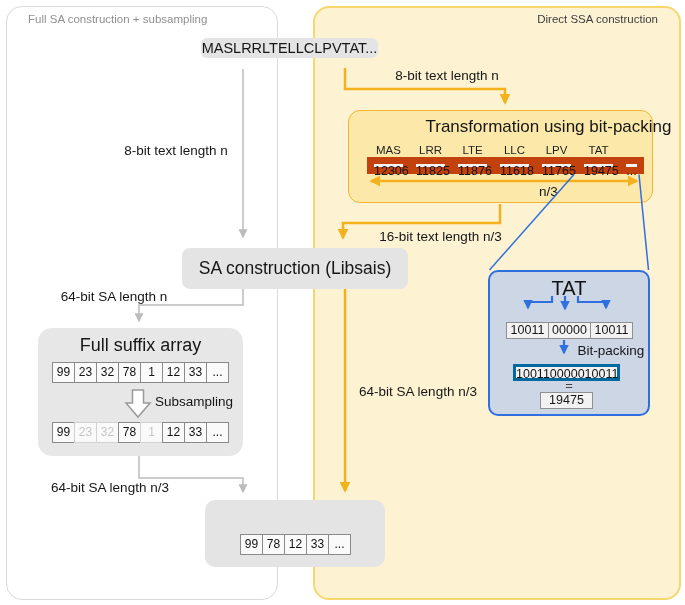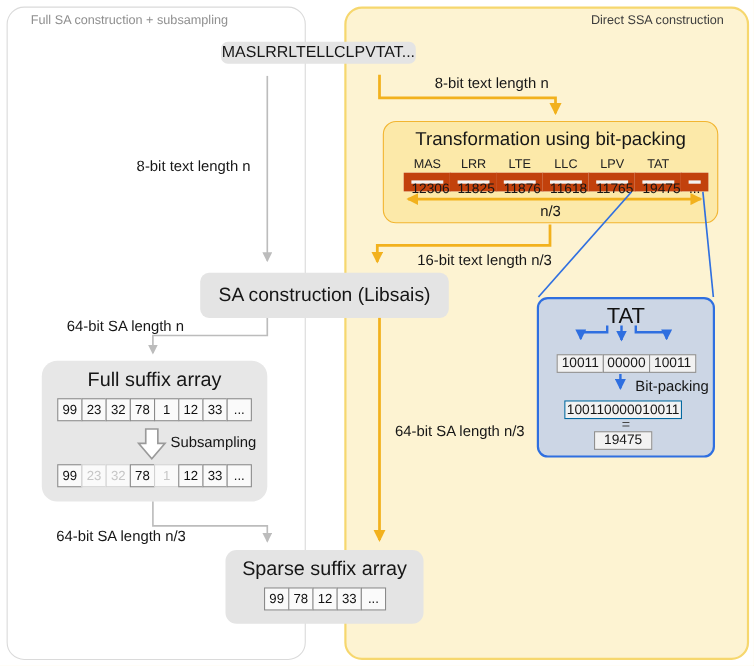--- a/index.html
+++ b/index.html
@@ -21,21 +21,21 @@
 
   .edge-label { position:absolute; font-size:13.5px; text-align:center; color:#161616; }
   #label-8bit-left     { left:110px; top:143px; width:132px; }
   #label-8bit-right    { left:385px; top:68px;  width:124px; }
   #label-16bit         { left:378px; top:229px; width:125px; }
   #label-64bit-n       { left:55px;  top:289px; width:118px; }
   #label-64bit-n3-left { left:50px;  top:480px; width:120px; }
   #label-64bit-n3-right{ left:357px; top:384px; width:122px; }
 
   #transformation-box { position:absolute; left:348px; top:110px; width:305px; height:93px;
-    box-sizing:border-box; background:#fce9a9; border:1.5px solid #f2b531; border-radius:12px; }
+    box-sizing:border-box; background:#fce9a9; border:1.5px solid #f2b531; border-radius:12px;padding-left:48px; }
   #transformation-title { position:absolute; top:6px; width:100%; text-align:center; font-size:17px; }
   #codon-labels { position:absolute; left:18px; top:29px; white-space:nowrap; }
   #codon-labels span { display:inline-block; width:43px; margin-right:-1px; text-align:center; font-size:11.5px; color:#222; }
   #trans-cells { position:absolute; left:18px; top:46px; white-space:nowrap; }
   .tcell { box-sizing:border-box; display:inline-block; width:43px; margin-right:-1px; height:17px;
     border:7px solid #c2410c; background:#f2f2f2; font-size:12.5px; line-height:15px; text-align:center; vertical-align:top; }
   .tcell.dots { width:25px; }
   #n3-label { position:absolute; top:73px; width:100%; text-align:center; font-size:13.5px; }
 
   #full-sa-box { position:absolute; left:38px; top:328px; width:205px; height:128px; background:#e7e7e7; border-radius:14px; }
@@ -53,21 +53,21 @@
   #sparse-cells { left:35px; top:34px; }
 
   #bitpack-box { position:absolute; left:488px; top:270px; width:162px; height:146px; box-sizing:border-box;
     background:#ccd6e5; border:2px solid #2f6fe0; border-radius:10px; }
   #bitpack-title { position:absolute; top:5px; width:100%; text-align:center; font-size:20px; color:#111; }
   #bit-cells { position:absolute; left:16px; top:50px; white-space:nowrap; }
   .bcell { box-sizing:border-box; display:inline-block; width:43px; margin-right:-1px; height:17px;
     border:1px solid #8f8f8f; background:#f2f2f2; font-size:12.5px; line-height:15px; text-align:center; vertical-align:top; }
   #bitpacking-label { position:absolute; left:84px; top:71px; width:74px; text-align:center; font-size:13.5px; }
   #packed-cell { position:absolute; left:23px; top:92px; width:107px; box-sizing:border-box; height:17px;
-    border:1px solid #0369a1; background:#f2f2f2; font-size:12.5px; line-height:15px; text-align:center; }
+    border:3px solid #0369a1; background:#f2f2f2; font-size:12.5px; line-height:15px; text-align:center; }
   #equals-sign { position:absolute; top:106px; width:100%; text-align:center; font-size:13px; color:#444; }
   #result-cell { position:absolute; left:50px; top:120px; width:53px; box-sizing:border-box; height:17px;
     border:1px solid #8f8f8f; background:#f2f2f2; font-size:12.5px; line-height:15px; text-align:center; }
 
   #connectors { position:absolute; left:0; top:0; width:685px; height:605px; pointer-events:none; }
 </style>
 </head>
 <body>
 
 <div id="canvas">
@@ -109,21 +109,20 @@
     <div id="full-row1" class="cellrow">
       <span class="cell">99</span><span class="cell">23</span><span class="cell">32</span><span class="cell">78</span><span class="cell">1</span><span class="cell">12</span><span class="cell">33</span><span class="cell">...</span>
     </div>
     <div id="subsampling-label">Subsampling</div>
     <div id="full-row2" class="cellrow">
       <span class="cell">99</span><span class="cell faded">23</span><span class="cell faded">32</span><span class="cell">78</span><span class="cell faded">1</span><span class="cell">12</span><span class="cell">33</span><span class="cell">...</span>
     </div>
   </div>
 
   <div id="sparse-box">
-    <div id="sparse-title">Sparse suffix array</div>
     <div id="sparse-cells" class="cellrow">
       <span class="cell">99</span><span class="cell">78</span><span class="cell">12</span><span class="cell">33</span><span class="cell">...</span>
     </div>
   </div>
 
   <div id="bitpack-box">
     <div id="bitpack-title">TAT</div>
     <div id="bit-cells">
       <span class="bcell">10011</span><span class="bcell">00000</span><span class="bcell">10011</span>
     </div>

